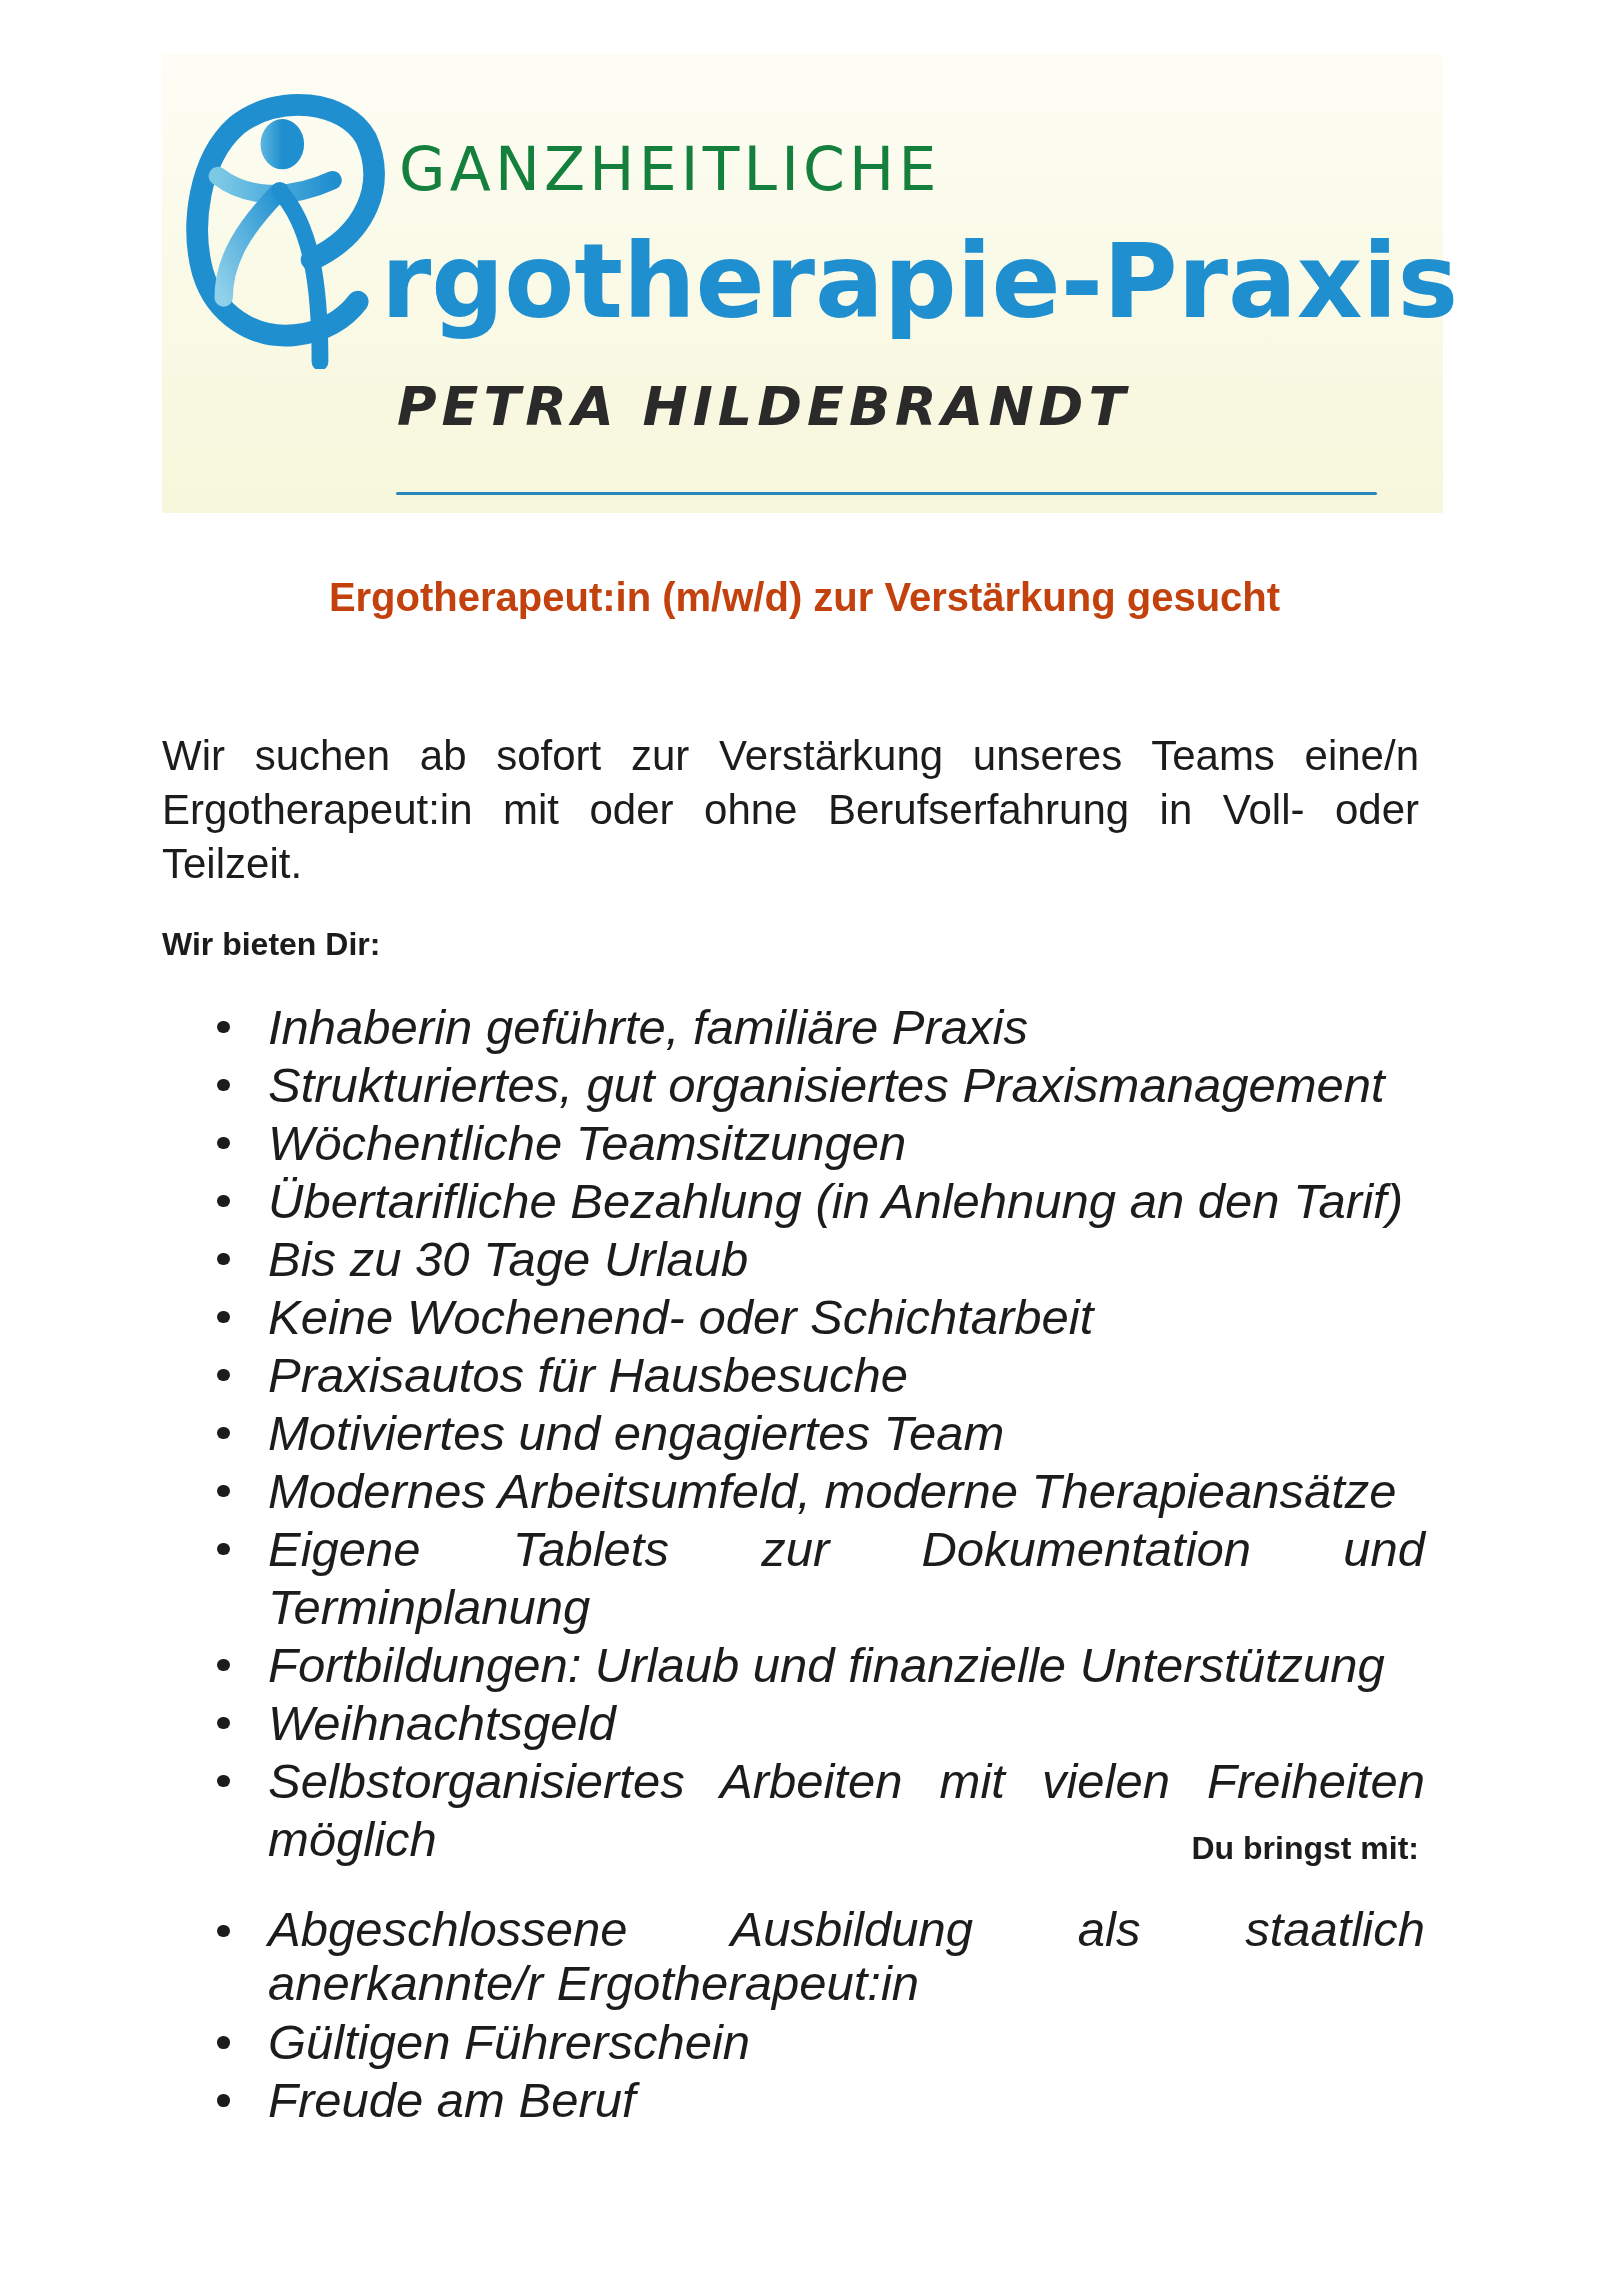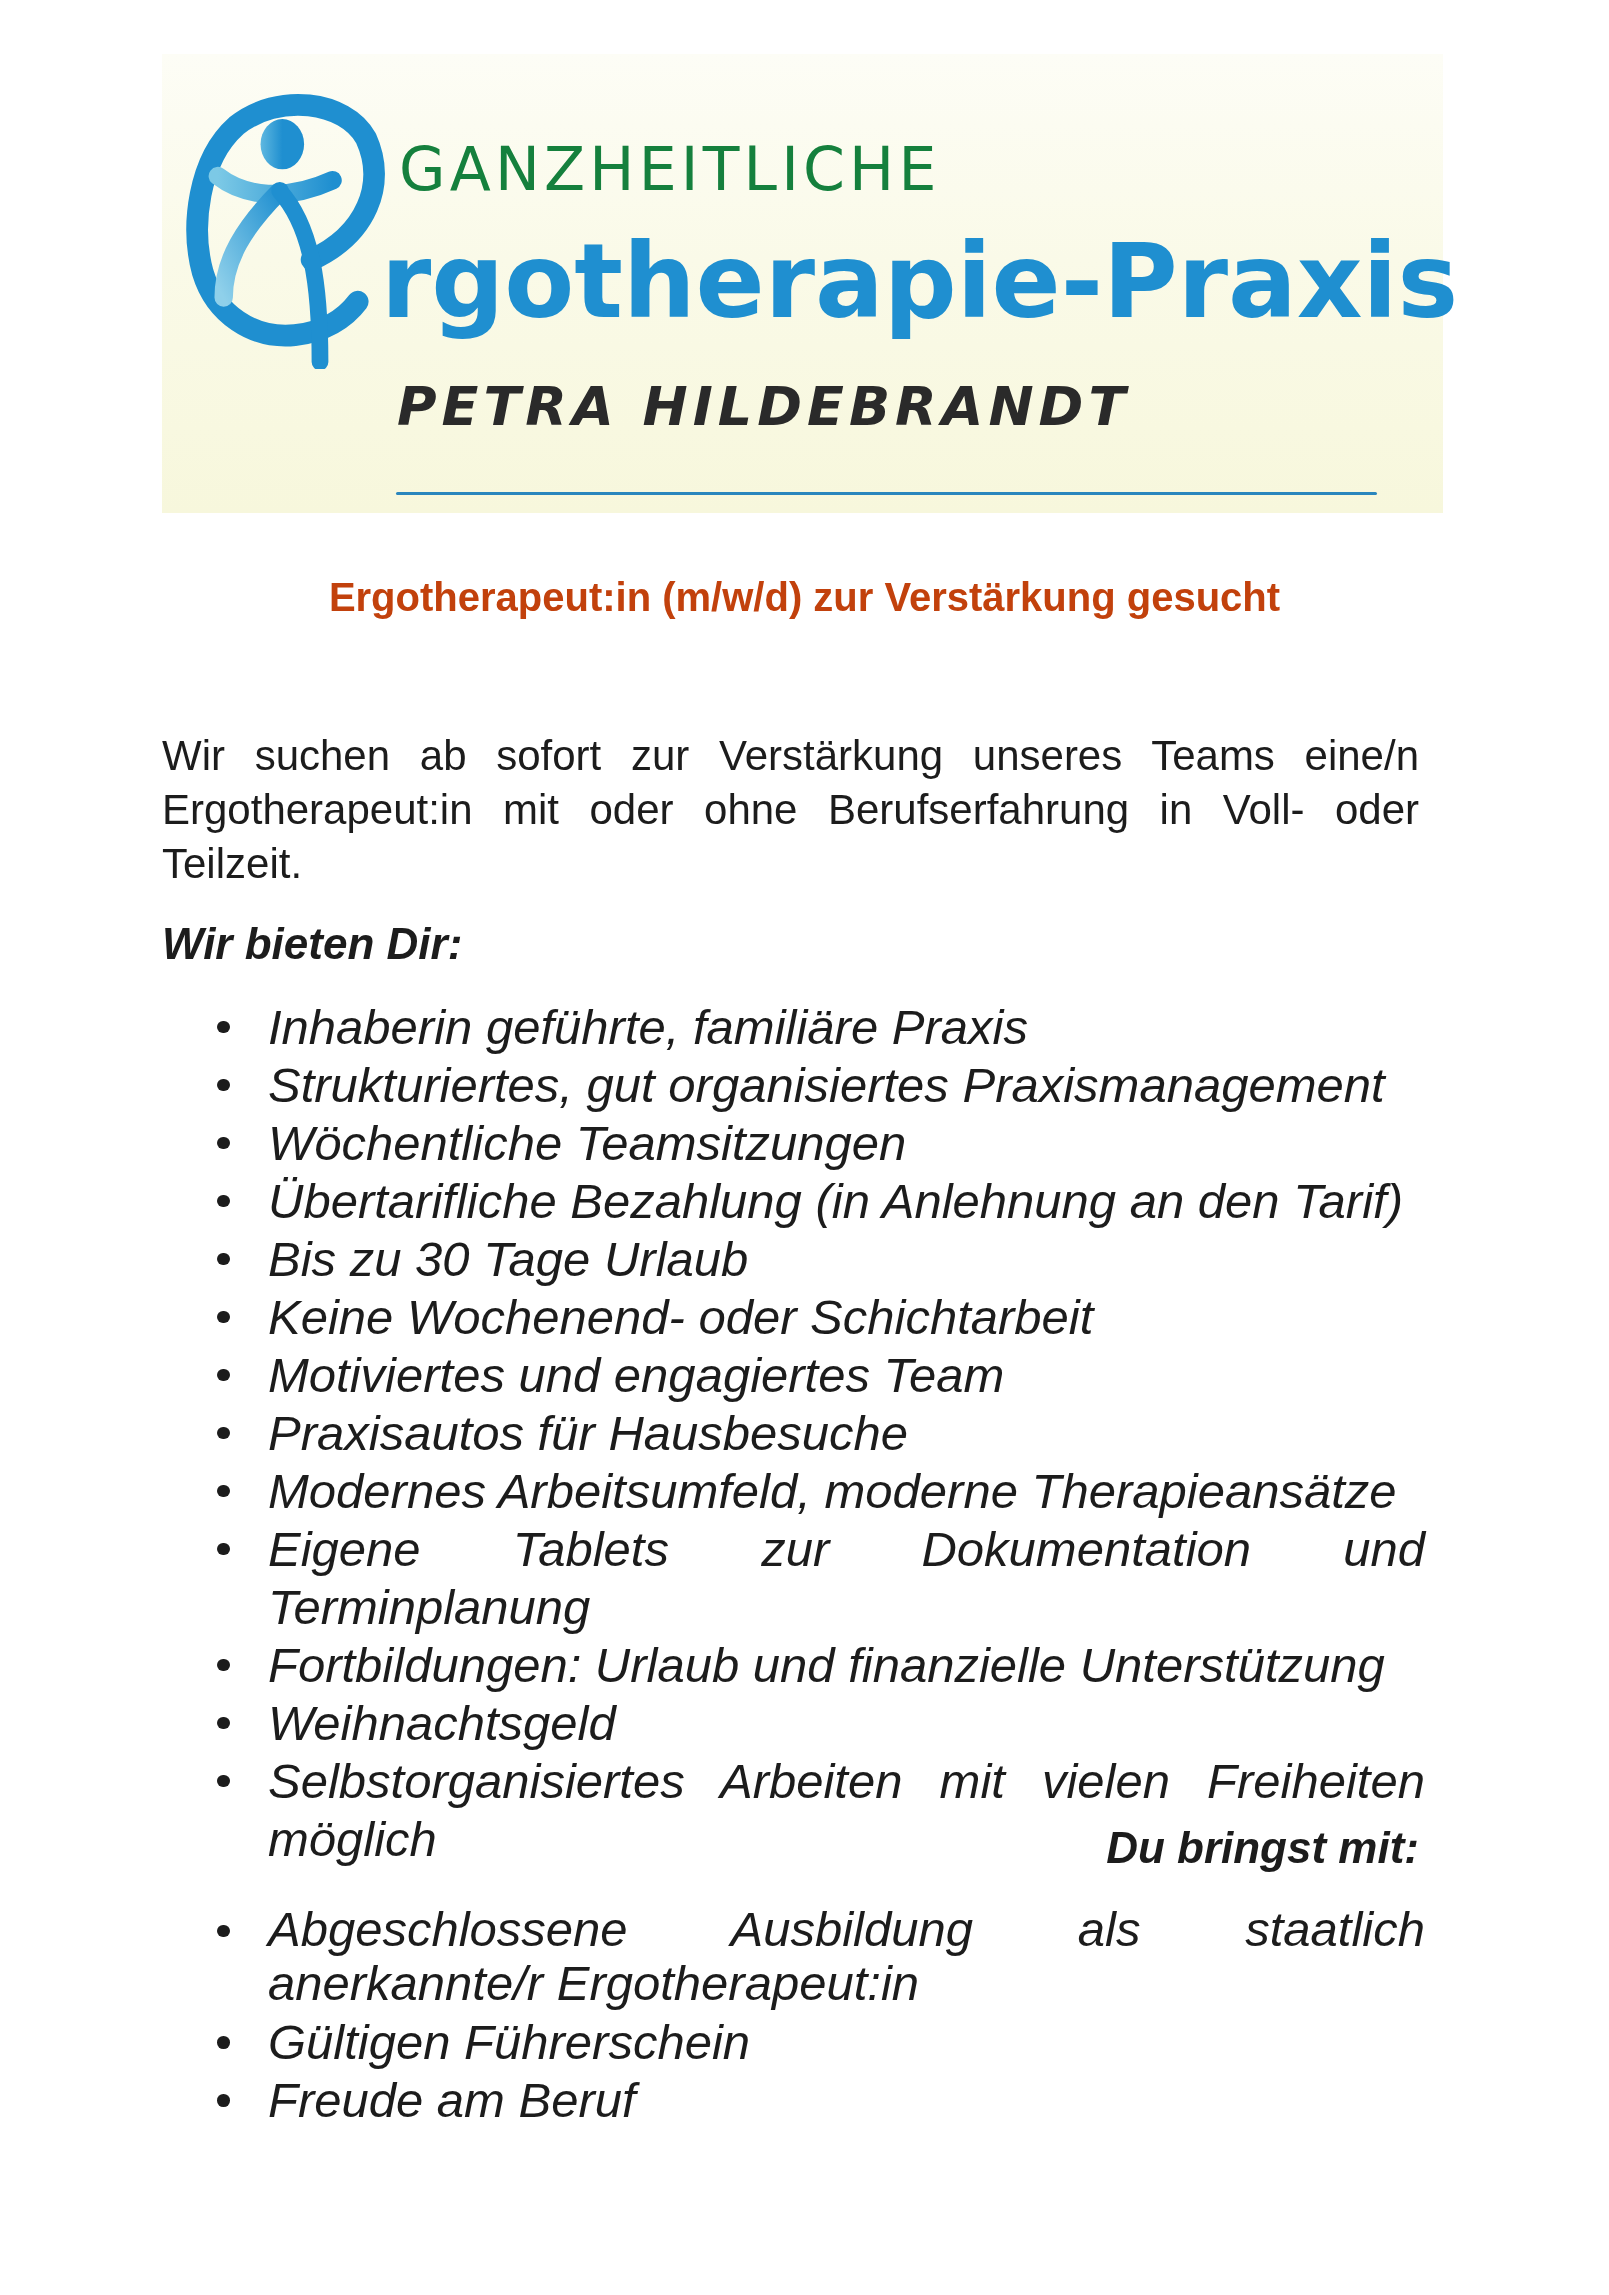--- a/index.html
+++ b/index.html
@@ -92,24 +92,23 @@
       left: 162px;
       width: 1257px;
     }
     .intro {
       top: 729px;
       font-size: 42px;
       line-height: 54px;
       text-align: justify;
     }
     .section-heading {
-      font-size: 44px;
+      font-size: 32px;
       font-weight: bold;
       line-height: 50px;
-      font-style: italic;
     }
     .h-offer { top: 919px; }
     .h-bring { top: 1823px; text-align: right; }
 
     ul.bullets {
       position: absolute;
       left: 210px;
       width: 1211px;
       margin: 4px;
       padding: 0;
@@ -178,22 +177,22 @@
 <div class="text-block intro">Wir suchen ab sofort zur Verstärkung unseres Teams eine/n Ergotherapeut:in mit oder ohne Berufserfahrung in Voll- oder Teilzeit.</div>
 
 <div class="text-block section-heading h-offer">Wir bieten Dir:</div>
 <ul class="bullets offer-list">
   <li><span class="dot"></span><span>Inhaberin geführte, familiäre Praxis</span></li>
   <li><span class="dot"></span><span>Strukturiertes, gut organisiertes Praxismanagement</span></li>
   <li><span class="dot"></span><span>Wöchentliche Teamsitzungen</span></li>
   <li><span class="dot"></span><span>Übertarifliche Bezahlung (in Anlehnung an den Tarif)</span></li>
   <li><span class="dot"></span><span>Bis zu 30 Tage Urlaub</span></li>
   <li><span class="dot"></span><span>Keine Wochenend- oder Schichtarbeit</span></li>
+  <li><span class="dot"></span><span>Praxisautos für Hausbesuche</span></li>
   <li><span class="dot"></span><span>Motiviertes und engagiertes Team</span></li>
-  <li><span class="dot"></span><span>Praxisautos für Hausbesuche</span></li>
   <li><span class="dot"></span><span>Modernes Arbeitsumfeld, moderne Therapieansätze</span></li>
   <li><span class="dot"></span><span>Eigene Tablets zur Dokumentation und Terminplanung</span></li>
   <li><span class="dot"></span><span>Fortbildungen: Urlaub und finanzielle Unterstützung</span></li>
   <li><span class="dot"></span><span>Weihnachtsgeld</span></li>
   <li><span class="dot"></span><span>Selbstorganisiertes Arbeiten mit vielen Freiheiten möglich</span></li>
 </ul>
 
 <div class="text-block section-heading h-bring">Du bringst mit:</div>
 <ul class="bullets bring-list">
   <li class="wrap"><span class="dot"></span><span>Abgeschlossene Ausbildung als staatlich anerkannte/r Ergotherapeut:in</span></li>

